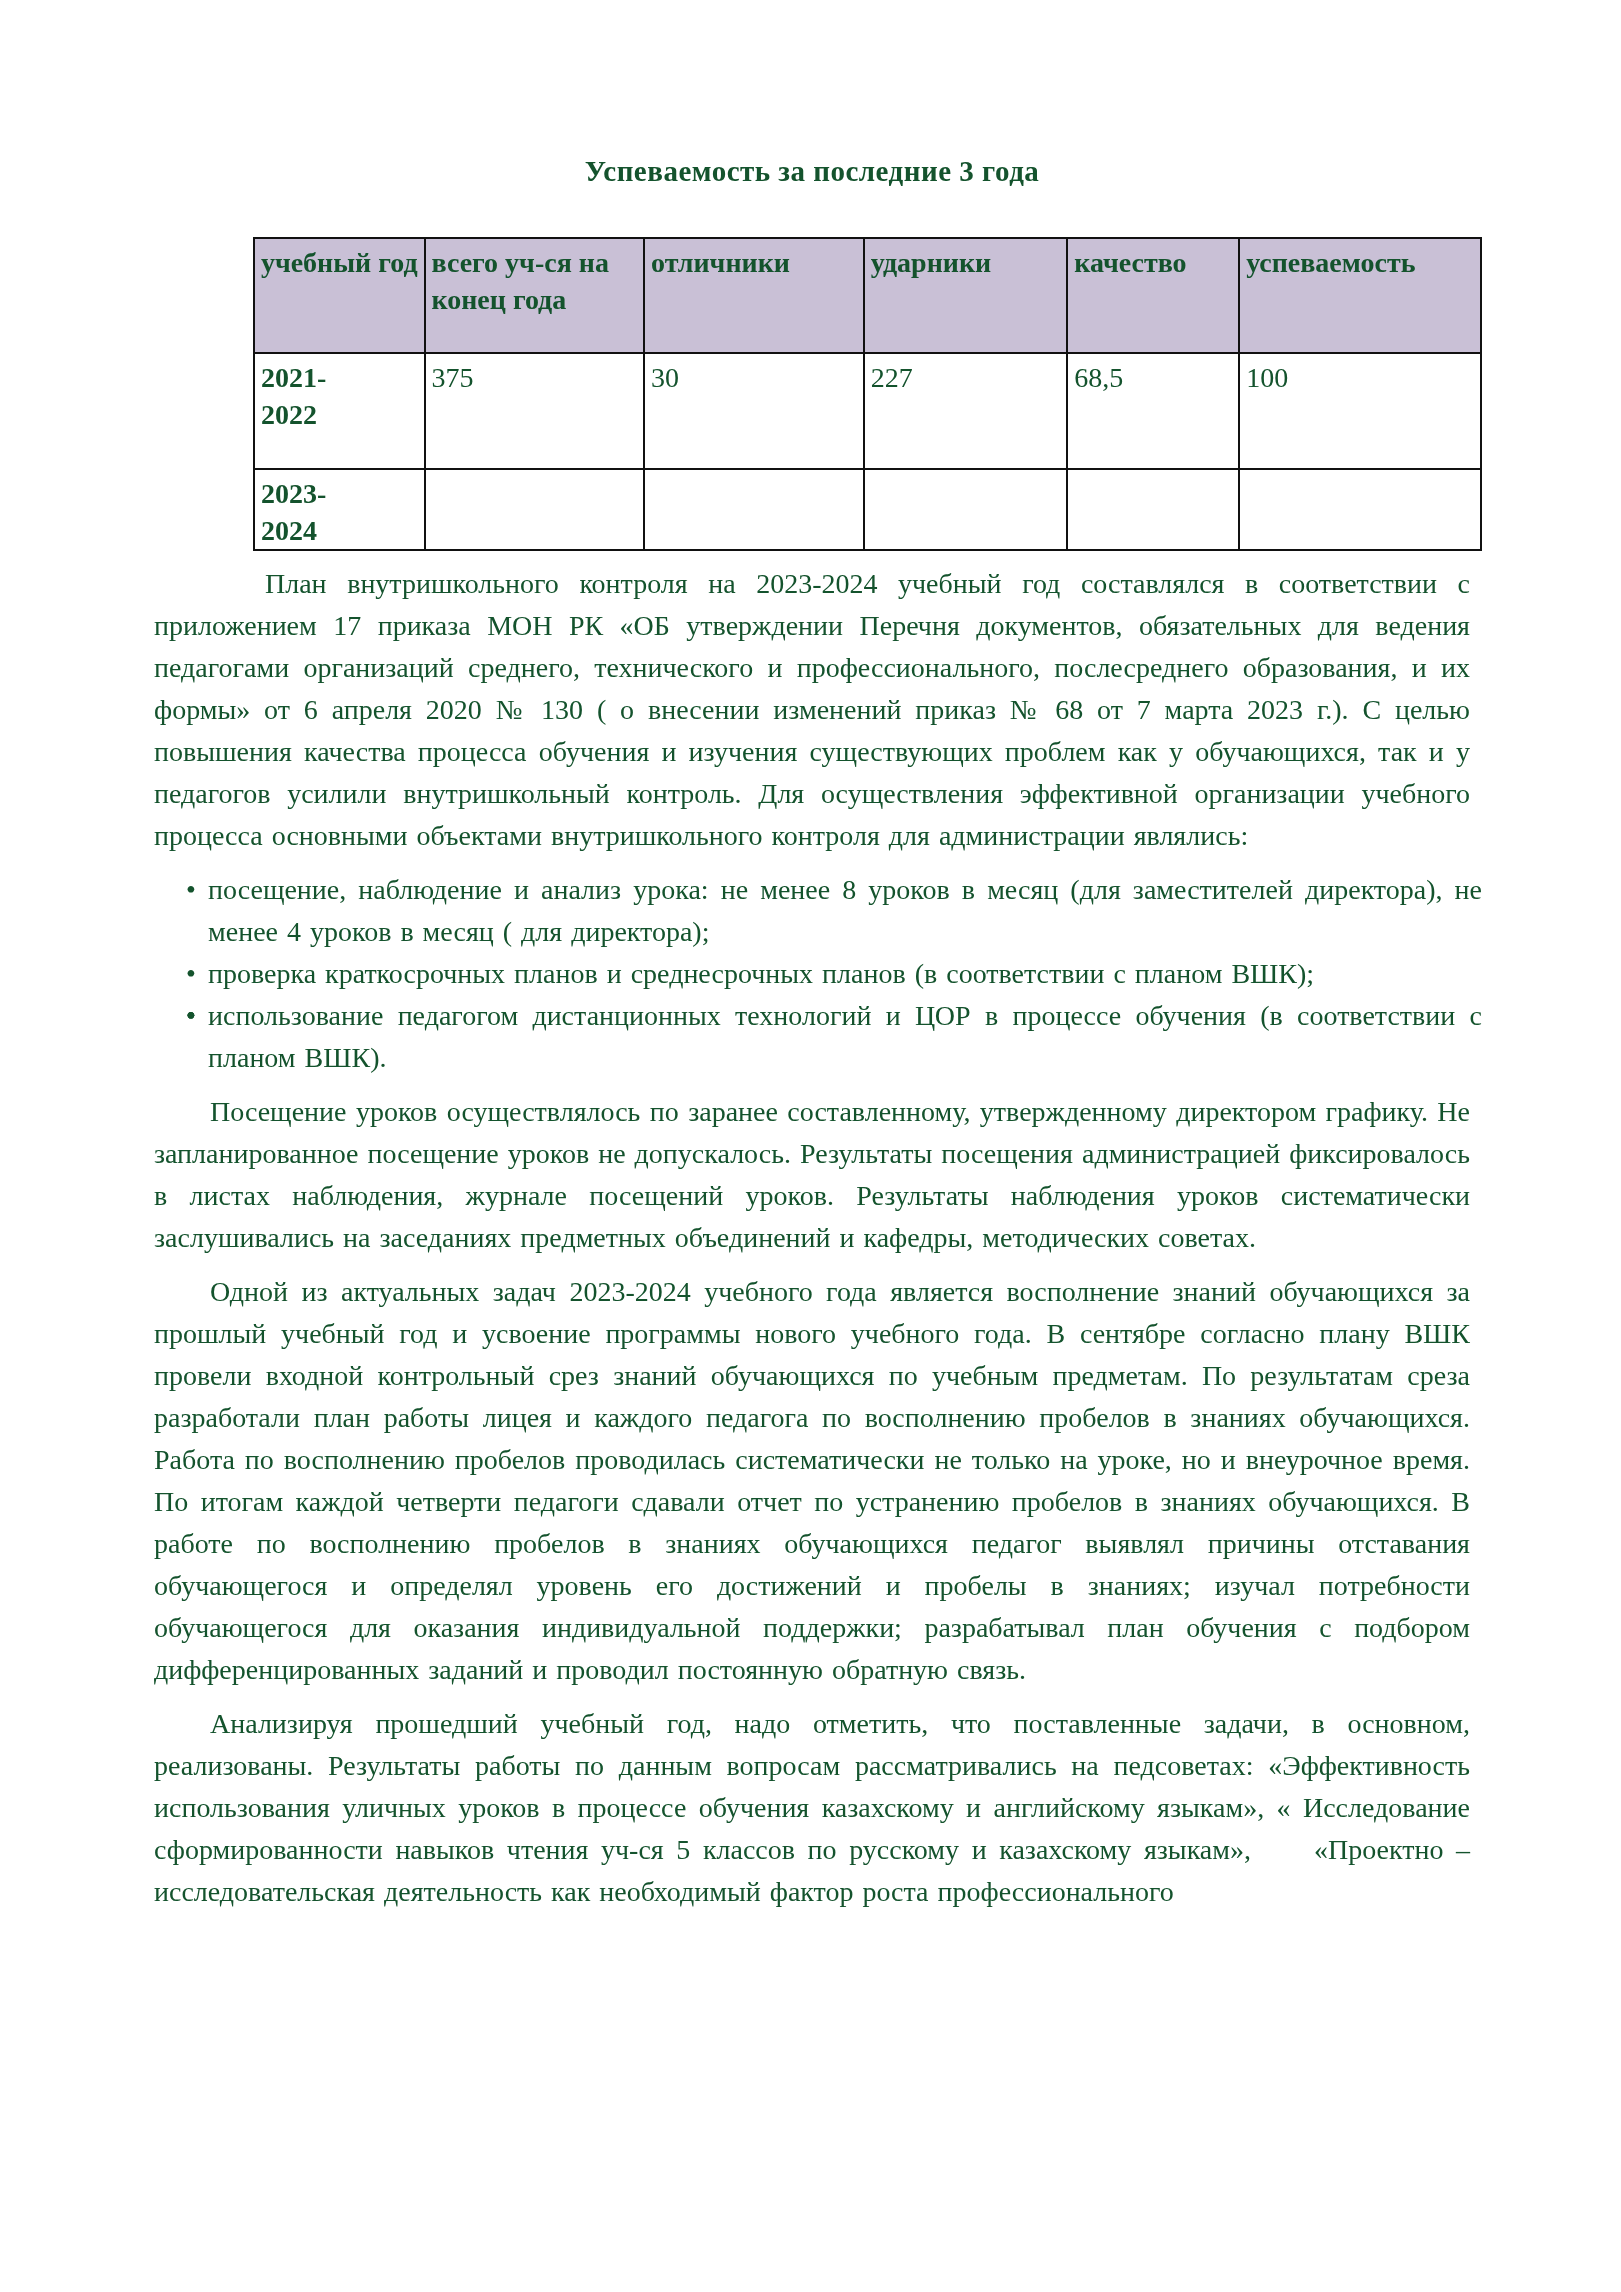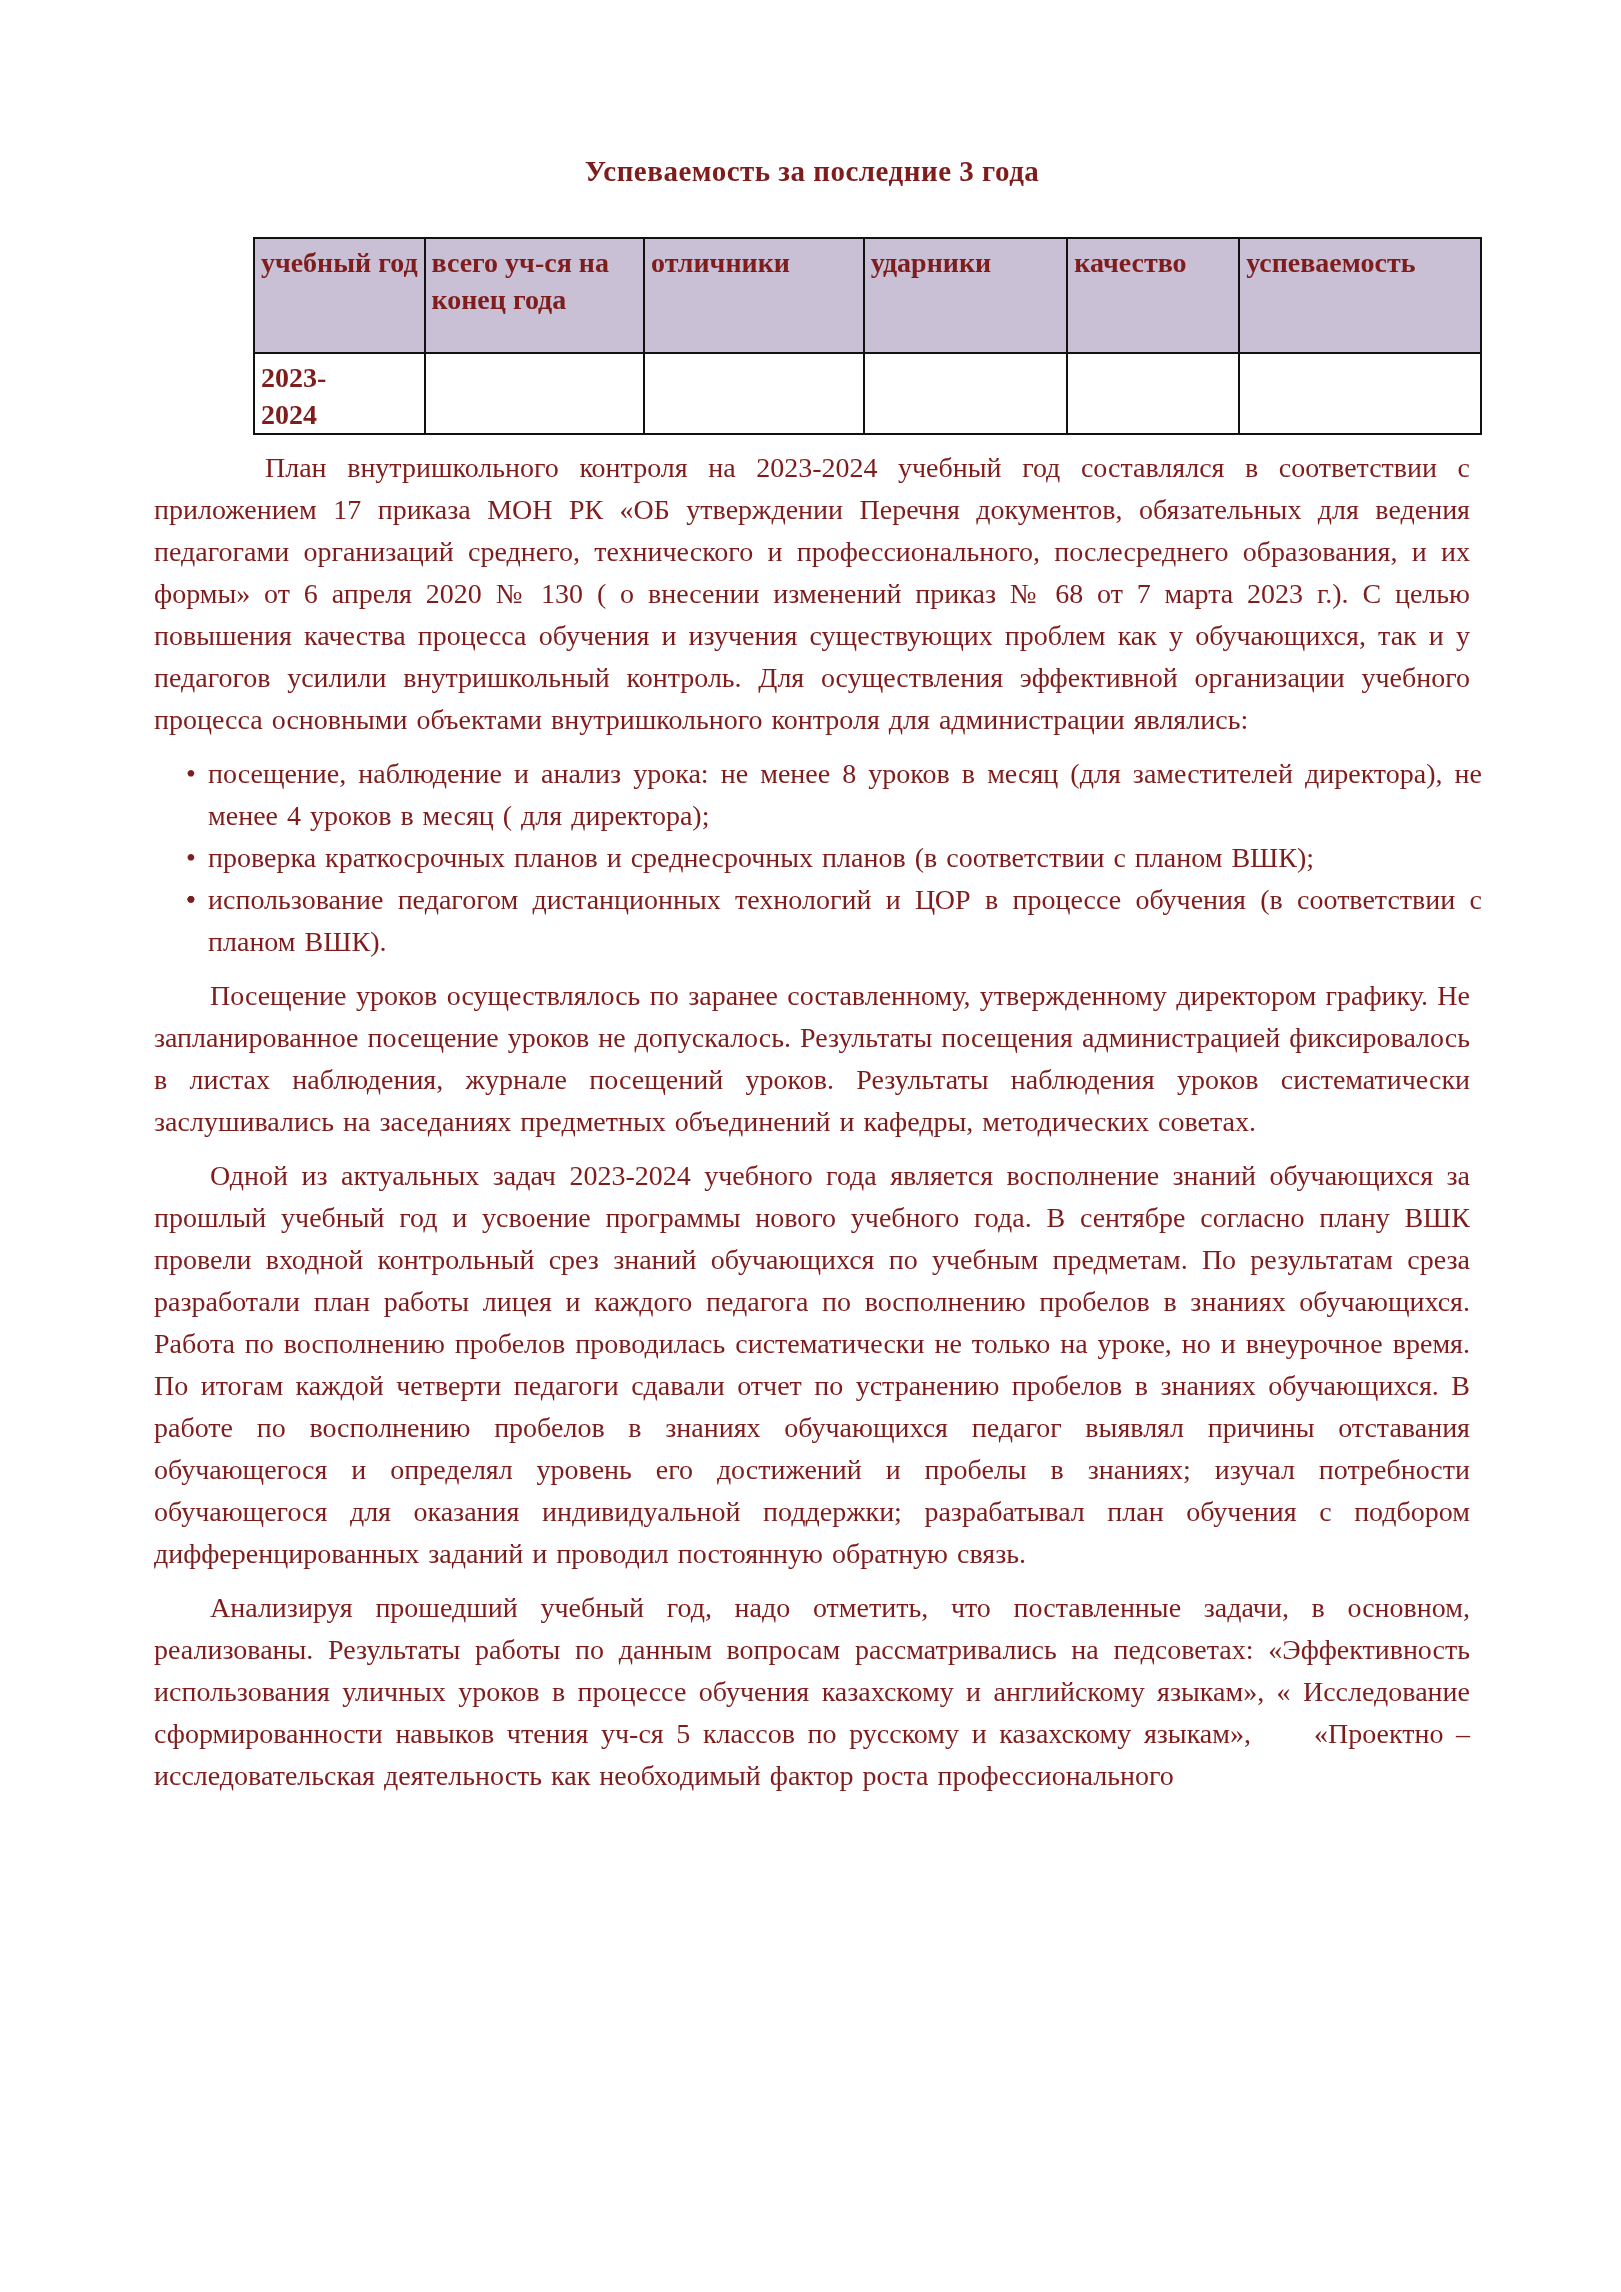--- a/index.html
+++ b/index.html
@@ -5,21 +5,21 @@
   html, body {
     margin: 0;
     padding: 0;
     background: #ffffff;
   }
   .doc {
     position: relative;
     width: 1621px;
     height: 2063px;
     background: #ffffff;
-    color: #7f1d1d;
+    color: #14532d;
     font-family: "Liberation Serif", "DejaVu Serif", serif;
     font-size: 28px;
     box-sizing: border-box;
     padding: 155px 139px 0 142px;
     overflow: hidden;
   }
   .title {
     text-align: center;
     font-weight: bold;
     font-size: 29px;
@@ -103,20 +103,28 @@
       <tr class="hdr">
         <th>учебный год</th>
         <th>всего уч-ся на конец года</th>
         <th>отличники</th>
         <th>ударники</th>
         <th>качество</th>
         <th>успеваемость</th>
       </tr>
     </thead>
     <tbody>
+      <tr class="r1">
+        <td class="year"><span>2021-</span><br><span>2022</span></td>
+        <td>375</td>
+        <td>30</td>
+        <td>227</td>
+        <td>68,5</td>
+        <td>100</td>
+      </tr>
       <tr class="r3">
         <td class="year"><span>2023-</span><br><span>2024</span></td>
         <td></td>
         <td></td>
         <td></td>
         <td></td>
         <td></td>
       </tr>
     </tbody>
   </table>

